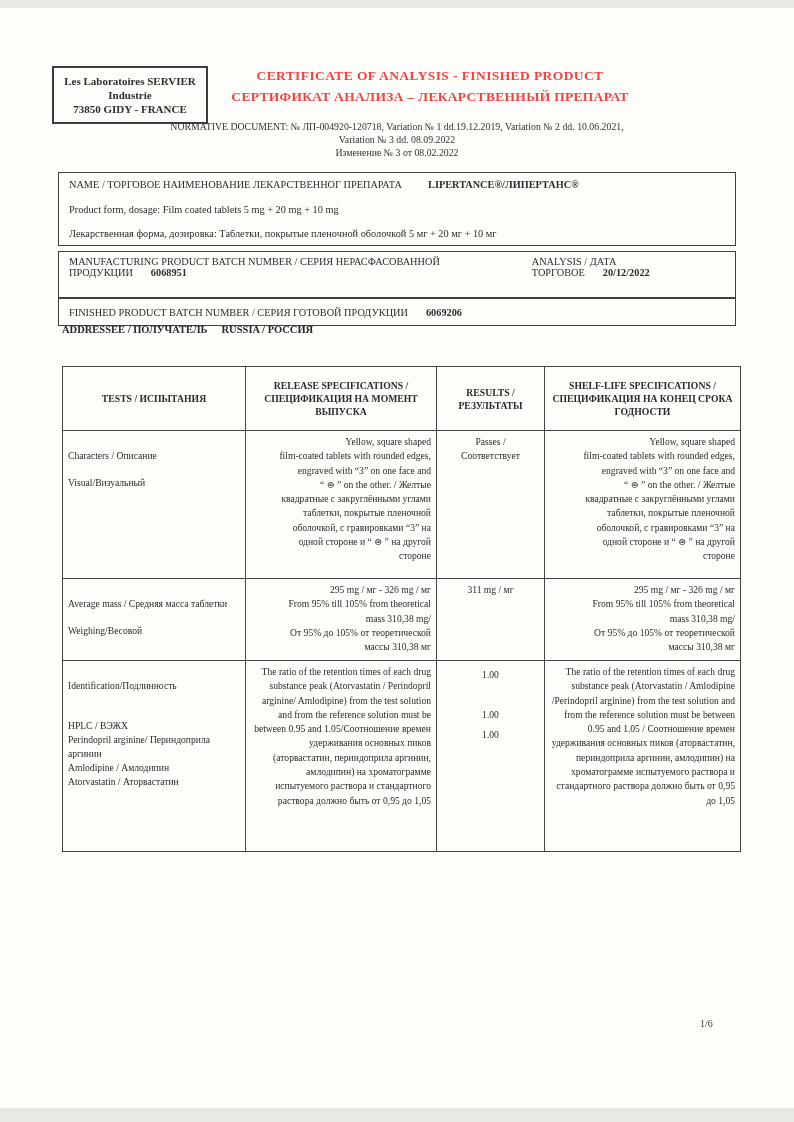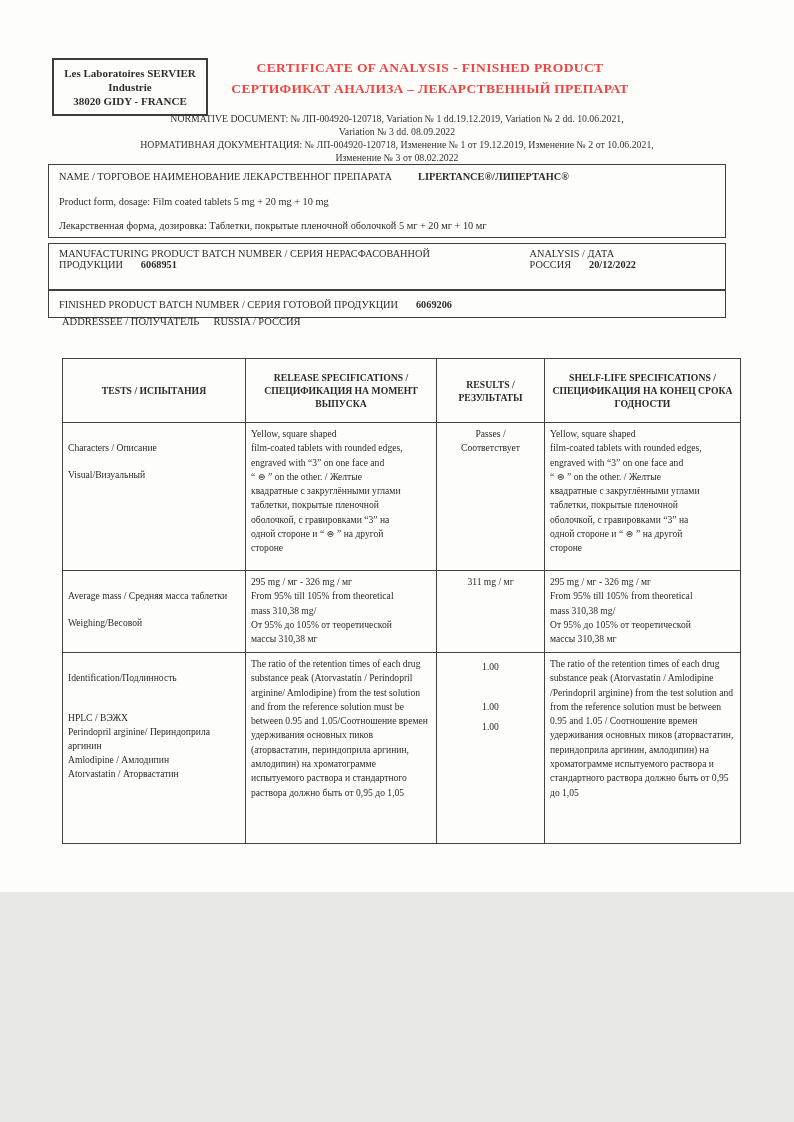--- a/index.html
+++ b/index.html
@@ -1,102 +1,101 @@
 <!DOCTYPE html>
 <html><head>
 <meta charset="utf-8">
 <style>
   html,body{margin:0;padding:0;background:#e8e8e4;}
   .page{
-    position:relative;width:794px;height:892px;background:#fdfdfa;
+    position:relative;width:794px;height:1100px;background:#fdfdfa;
     font-family:"Liberation Serif","DejaVu Serif",serif;color:#262626;
-    overflow:hidden;margin:0 auto;
+    overflow:hidden;margin:8px auto;
   }
   .abs{position:absolute;}
   
   .stamp{
     left:52px;top:58px;width:152px;height:54px;border:2px solid #3d3d3d;
     display:flex;flex-direction:column;justify-content:center;align-items:center;
     font-weight:bold;font-size:11px;line-height:14px;text-align:center;color:#2e2e2e;
   }
   
   .title-block{left:170px;top:60px;width:520px;text-align:center;color:#ef4444;}
   .title-en{font-weight:bold;font-size:13.5px;letter-spacing:.4px;}
   .title-ru{font-weight:bold;font-size:13.5px;margin-top:5px;letter-spacing:.3px;}
   
   .normative{left:40px;top:112px;width:714px;text-align:center;font-size:9.8px;line-height:13px;color:#333;}
   
-  .box{left:48px;width:678px;border:1.5px solid #3f3f3f;box-sizing:border-box;
+  .box{left:58px;width:678px;border:1.5px solid #3f3f3f;box-sizing:border-box;
        padding:4px 10px;font-size:10.3px;color:#2c2c2c;}
   .name-box{top:164px;height:74px;display:flex;flex-direction:column;justify-content:space-between;padding:6px 10px;}
   .batch-box{top:243px;height:47px;display:flex;flex-direction:row;justify-content:space-evenly;}
   .finished-box{top:290px;height:28px;display:flex;align-items:center;}
   .val-gap{margin-left:26px;font-weight:bold;}
   .val-gap-sm{margin-left:18px;font-weight:bold;}
   
-  .addressee{left:62px;top:316px;font-size:10.5px;font-weight:normal;color:#2a2a2a;}
+  .addressee{left:62px;top:316px;font-size:10.5px;font-weight:bold;color:#2a2a2a;}
   .addressee span{margin-right:14px;}
   
   .spec-table-wrap{left:62px;top:358px;width:678px;}
   table.spec{border-collapse:collapse;table-layout:fixed;width:678px;
     font-size:9.6px;color:#2b2b2b;}
   table.spec th,table.spec td{border:1.5px solid #434343;box-sizing:border-box;
     padding:4px 5px;vertical-align:top;}
   table.spec th{height:64px;vertical-align:middle;text-align:center;font-weight:bold;
     font-size:9.7px;line-height:13px;color:#2a2a2a;}
-  .cell-center{text-align:left;white-space:pre-line;line-height:14.3px;}
+  .cell-center{text-align:right;white-space:pre-line;line-height:14.3px;}
   .cell-left{text-align:left;white-space:pre-line;line-height:13.5px;}
   .test-title{font-weight:normal;}
   .test-sub{white-space:pre-line;line-height:14px;}
   .row-chars{height:148px;}
   .row-mass{height:82px;}
   .row-ident{height:191px;}
   .result-cell{text-align:center;white-space:pre-line;line-height:14px;}
   .result-ident{padding-top:48px;line-height:20px;}
   .ident-sub{margin-top:13px;}
   
   .pagenum{left:700px;top:1010px;width:46px;font-size:10px;color:#3a3a3a;}
 </style>
 </head>
 <body>
 
 <div class="page">
 
   <div class="abs stamp">
     <div>Les Laboratoires SERVIER</div>
     <div>Industrie</div>
-    <div>38020  GIDY - FRANCE</div>
+    <div>73850  GIDY - FRANCE</div>
   </div>
 
   <div class="abs title-block">
     <div class="title-en">CERTIFICATE OF ANALYSIS - FINISHED PRODUCT</div>
     <div class="title-ru">СЕРТИФИКАТ АНАЛИЗА – ЛЕКАРСТВЕННЫЙ ПРЕПАРАТ</div>
   </div>
 
   <div class="abs normative">
     <div>NORMATIVE DOCUMENT: № ЛП-004920-120718, Variation № 1 dd.19.12.2019, Variation № 2 dd. 10.06.2021,</div>
     <div>Variation № 3 dd. 08.09.2022</div>
-    <div>НОРМАТИВНАЯ ДОКУМЕНТАЦИЯ: № ЛП-004920-120718, Изменение № 1 от 19.12.2019, Изменение № 2 от 10.06.2021,</div>
     <div>Изменение № 3 от 08.02.2022</div>
   </div>
 
   <div class="abs box name-box">
     <div>
       <span>NAME / ТОРГОВОЕ НАИМЕНОВАНИЕ ЛЕКАРСТВЕННОГ ПРЕПАРАТА</span><span class="val-gap">LIPERTANCE®/ЛИПЕРТАНС®</span>
     </div>
     <div>Product form, dosage: Film coated tablets 5 mg + 20 mg + 10 mg</div>
     <div>Лекарственная форма, дозировка: Таблетки, покрытые пленочной оболочкой 5 мг + 20 мг + 10 мг</div>
   </div>
 
   <div class="abs box batch-box">
     <div>
       <span>MANUFACTURING PRODUCT BATCH NUMBER / СЕРИЯ НЕРАСФАСОВАННОЙ ПРОДУКЦИИ</span><span class="val-gap-sm">6068951</span>
     </div>
     <div>
-      <span>ANALYSIS / ДАТА РОССИЯ</span><span class="val-gap-sm">20/12/2022</span>
+      <span>ANALYSIS / ДАТА ТОРГОВОЕ</span><span class="val-gap-sm">20/12/2022</span>
     </div>
   </div>
 
   <div class="abs box finished-box">
     <div>
       <span>FINISHED PRODUCT BATCH NUMBER / СЕРИЯ ГОТОВОЙ ПРОДУКЦИИ</span><span class="val-gap-sm">6069206</span>
     </div>
   </div>
 
   <div class="abs addressee">

